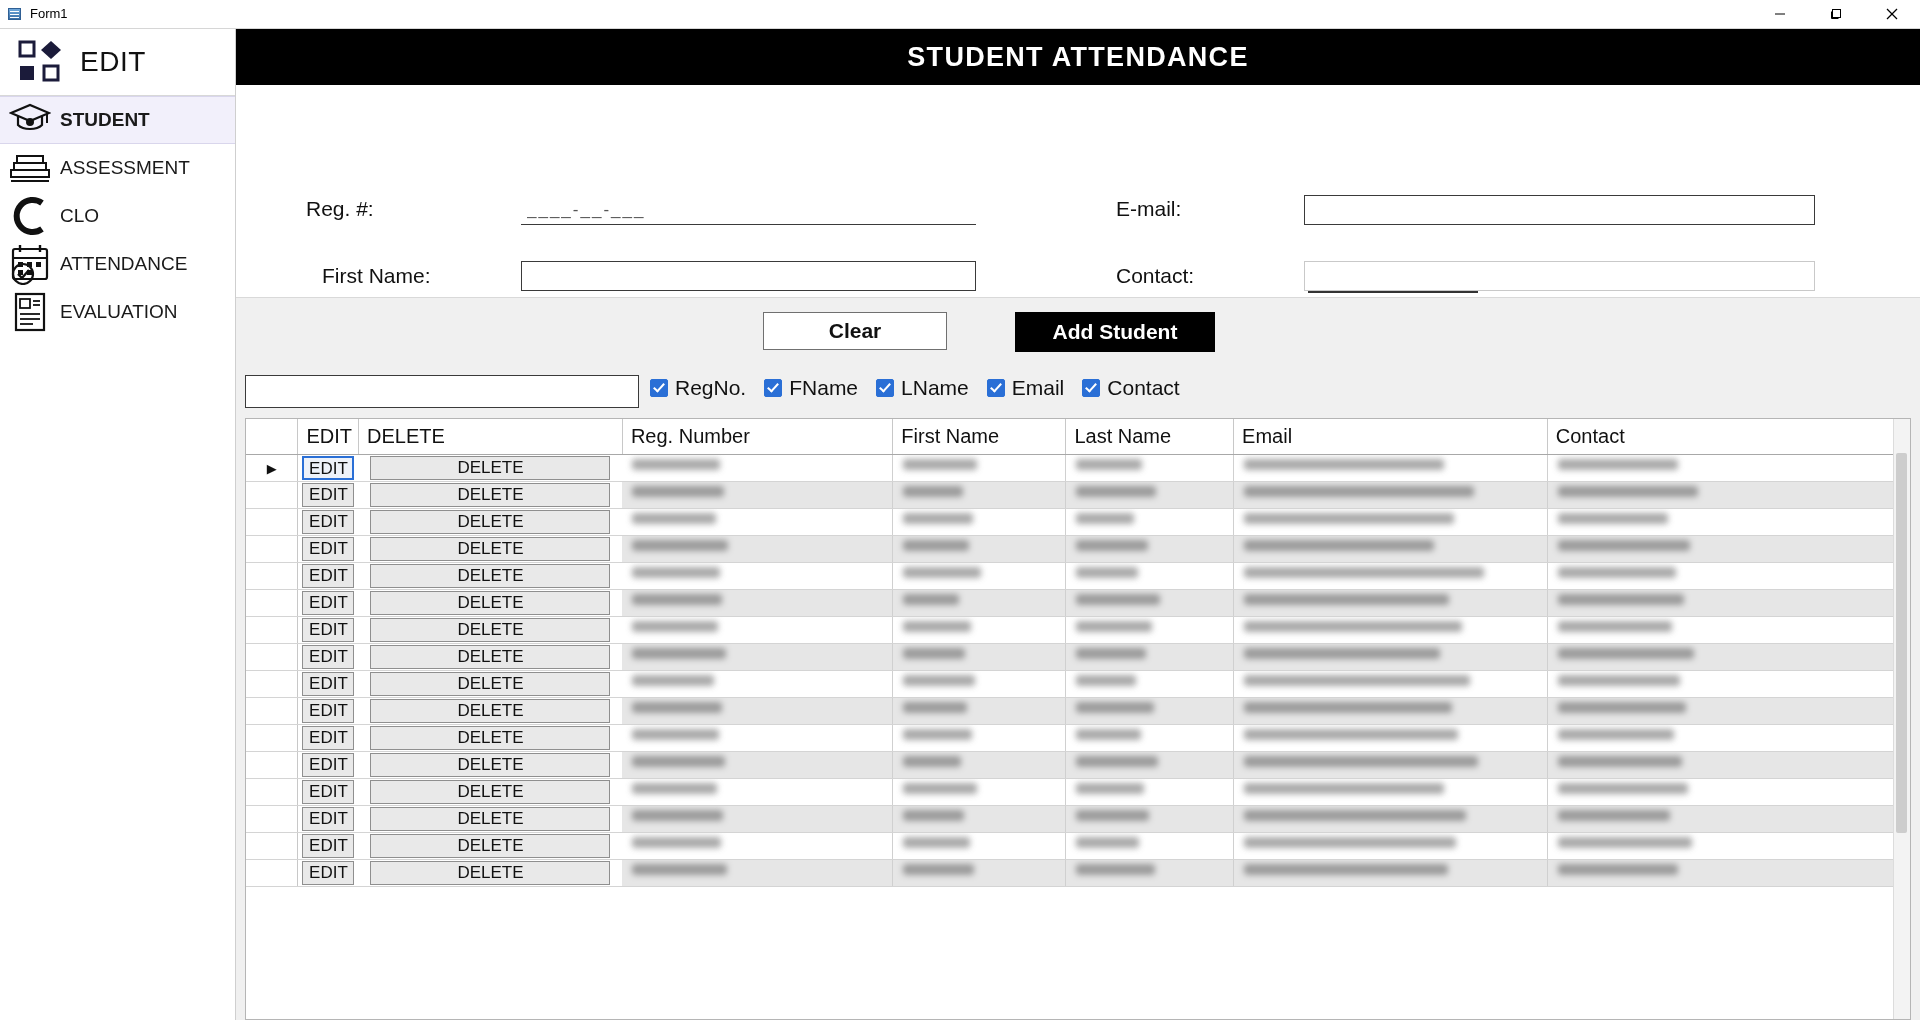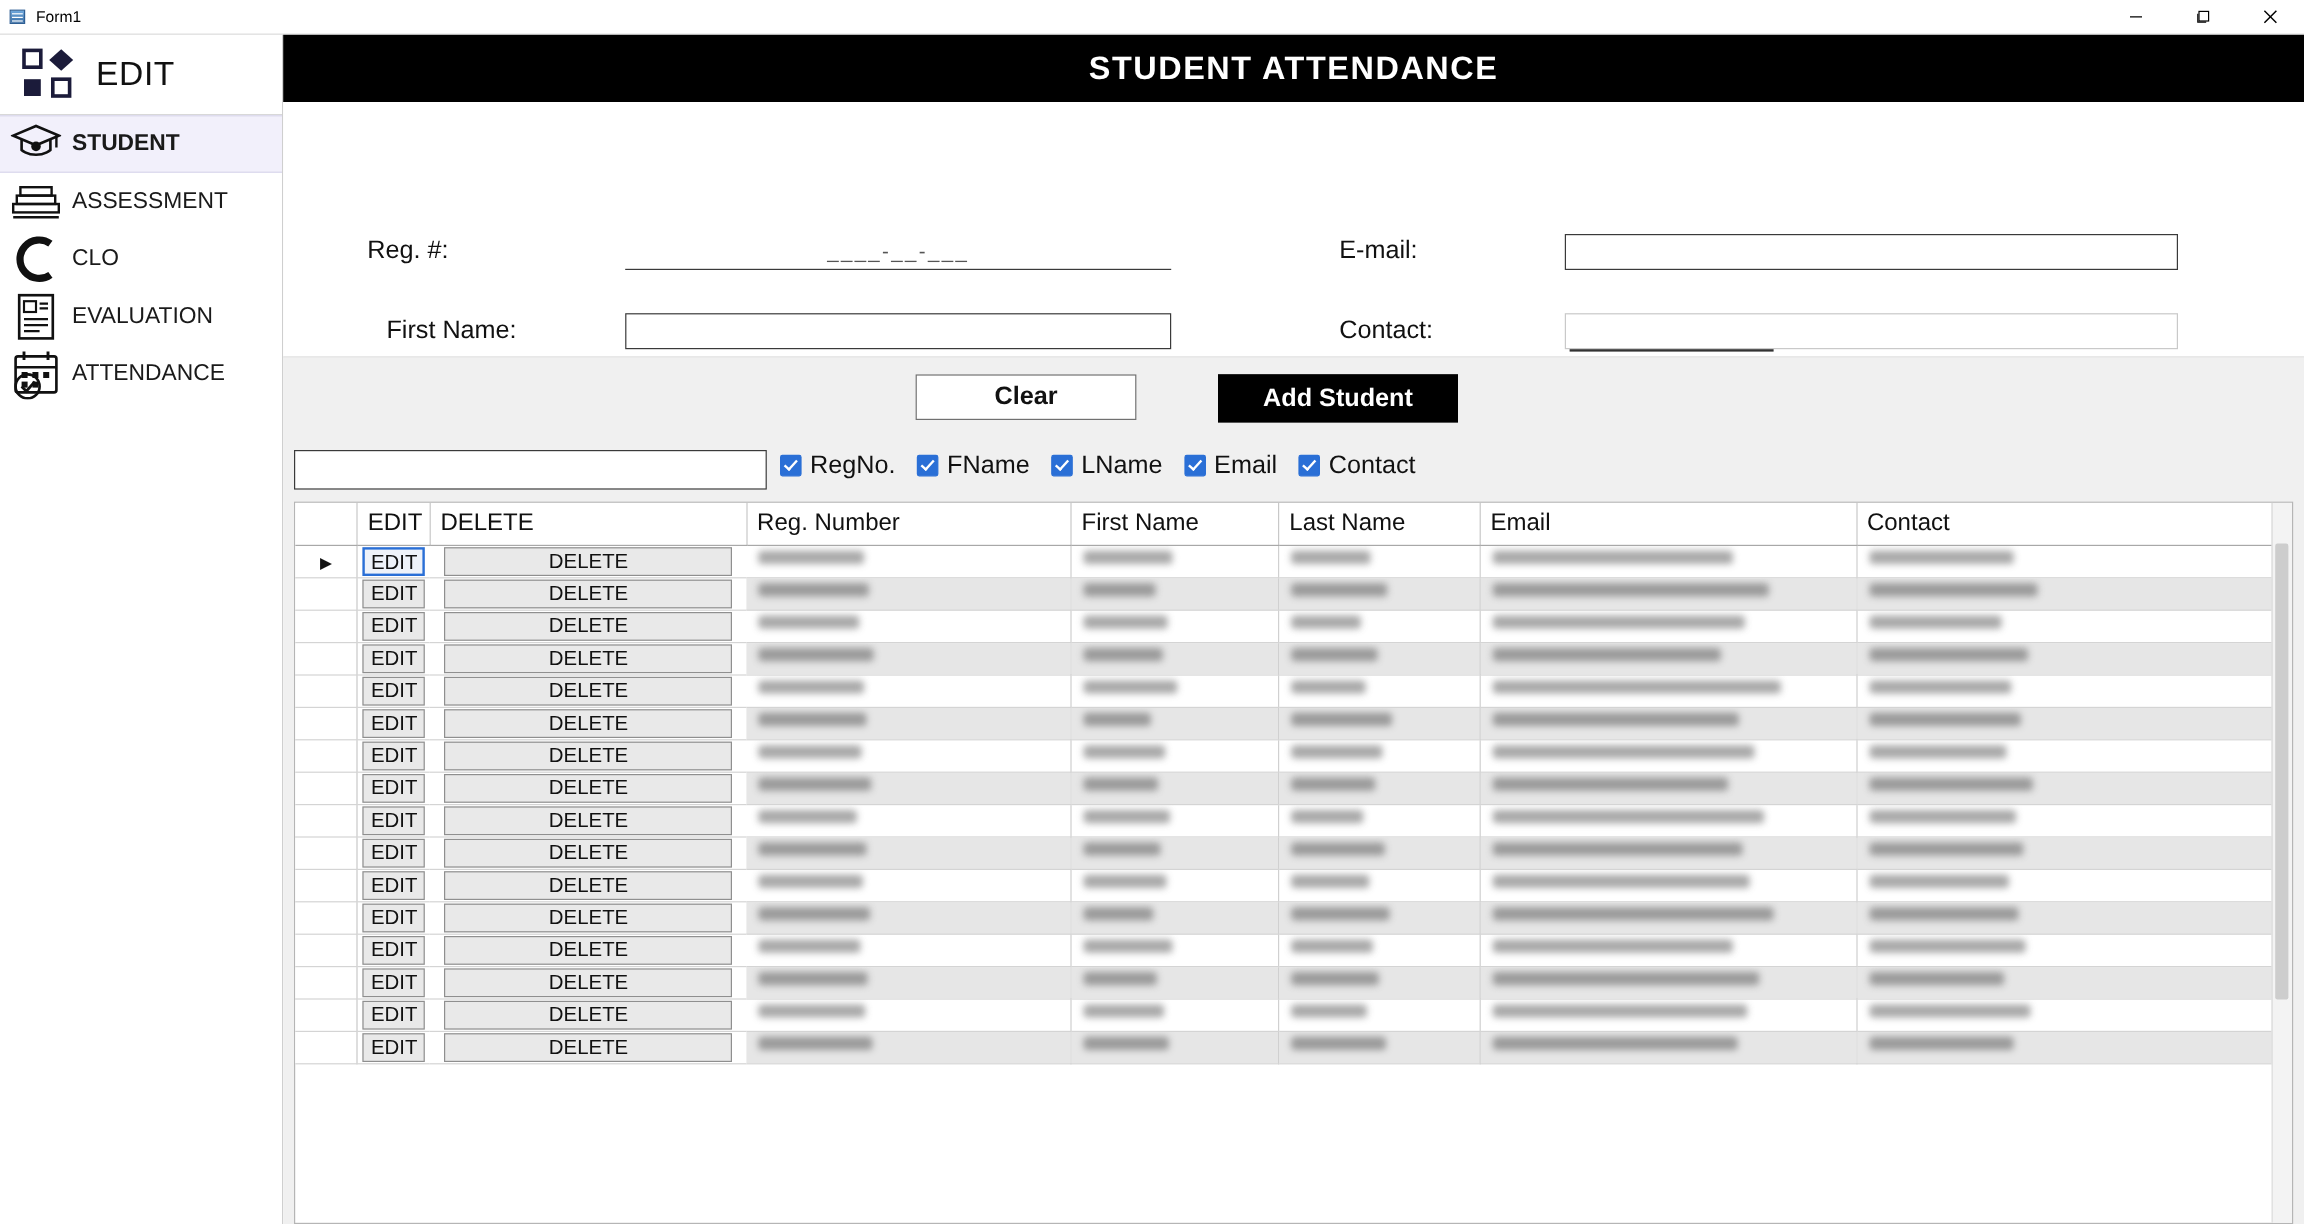--- a/index.html
+++ b/index.html
@@ -147,21 +147,20 @@
   .field-input {
     position: absolute;
     box-sizing: border-box;
     border: 1px solid #3a3a3a;
     background: #ffffff;
     font-size: 17px;
     padding: 2px 6px;
     font-family: "Liberation Sans", sans-serif;
     color: #222;
     outline: none;
-    text-align: center;
   }
   .field-input.masked {
     border: none;
     border-bottom: 1px solid #3a3a3a;
     letter-spacing: 2px;
     color: #555;
   }
   .underline-fake {
     position: absolute;
     background: #333;
@@ -427,54 +426,54 @@
       <div class="ni-label">ASSESSMENT</div>
     </div>
 
     <div class="nav-item">
       <div class="ni-icon">
         <svg width="44" height="44" viewBox="0 0 44 44">
           <path d="M34 9 A16 16 0 1 0 34 35" fill="none" stroke="#111" stroke-width="6" stroke-linecap="butt"></path>
         </svg>
       </div>
       <div class="ni-label">CLO</div>
-    </div>
-
-    <div class="nav-item">
-      <div class="ni-icon">
-        <svg width="38" height="42" viewBox="0 0 38 42">
-          <rect x="5" y="3" width="28" height="36" fill="none" stroke="#111" stroke-width="2.2"></rect>
-          <rect x="9" y="8" width="10" height="9" fill="none" stroke="#111" stroke-width="1.8"></rect>
-          <line x1="22" y1="10" x2="29" y2="10" stroke="#111" stroke-width="1.8"></line>
-          <line x1="22" y1="14" x2="29" y2="14" stroke="#111" stroke-width="1.8"></line>
-          <line x1="9" y1="23" x2="29" y2="23" stroke="#111" stroke-width="1.8"></line>
-          <line x1="9" y1="28" x2="29" y2="28" stroke="#111" stroke-width="1.8"></line>
-          <line x1="9" y1="33" x2="22" y2="33" stroke="#111" stroke-width="1.8"></line>
-        </svg>
-      </div>
-      <div class="ni-label">EVALUATION</div>
     </div>
 
     <div class="nav-item">
       <div class="ni-icon">
         <svg width="46" height="42" viewBox="0 0 46 42">
           <rect x="6" y="6" width="34" height="30" rx="2" fill="none" stroke="#111" stroke-width="2.2"></rect>
           <line x1="6" y1="15" x2="40" y2="15" stroke="#111" stroke-width="2.2"></line>
           <line x1="13" y1="2" x2="13" y2="9" stroke="#111" stroke-width="2.4"></line>
           <line x1="33" y1="2" x2="33" y2="9" stroke="#111" stroke-width="2.4"></line>
           <rect x="11" y="19" width="5" height="5" fill="#111"></rect>
           <rect x="20" y="19" width="5" height="5" fill="#111"></rect>
           <rect x="29" y="19" width="5" height="5" fill="#111"></rect>
           <rect x="11" y="27" width="5" height="5" fill="#111"></rect>
           <rect x="20" y="27" width="5" height="5" fill="#111"></rect>
           <circle cx="16" cy="31" r="10" fill="none" stroke="#111" stroke-width="2.2"></circle>
           <path d="M11 31 L15 35 L22 27" fill="none" stroke="#111" stroke-width="2.4"></path>
         </svg>
       </div>
       <div class="ni-label">ATTENDANCE</div>
+    </div>
+
+    <div class="nav-item">
+      <div class="ni-icon">
+        <svg width="38" height="42" viewBox="0 0 38 42">
+          <rect x="5" y="3" width="28" height="36" fill="none" stroke="#111" stroke-width="2.2"></rect>
+          <rect x="9" y="8" width="10" height="9" fill="none" stroke="#111" stroke-width="1.8"></rect>
+          <line x1="22" y1="10" x2="29" y2="10" stroke="#111" stroke-width="1.8"></line>
+          <line x1="22" y1="14" x2="29" y2="14" stroke="#111" stroke-width="1.8"></line>
+          <line x1="9" y1="23" x2="29" y2="23" stroke="#111" stroke-width="1.8"></line>
+          <line x1="9" y1="28" x2="29" y2="28" stroke="#111" stroke-width="1.8"></line>
+          <line x1="9" y1="33" x2="22" y2="33" stroke="#111" stroke-width="1.8"></line>
+        </svg>
+      </div>
+      <div class="ni-label">EVALUATION</div>
     </div>
 
 
   </div>
 
   <div class="main">
 
     <div class="dash-header">STUDENT ATTENDANCE</div>
 
     <div class="form-panel">

